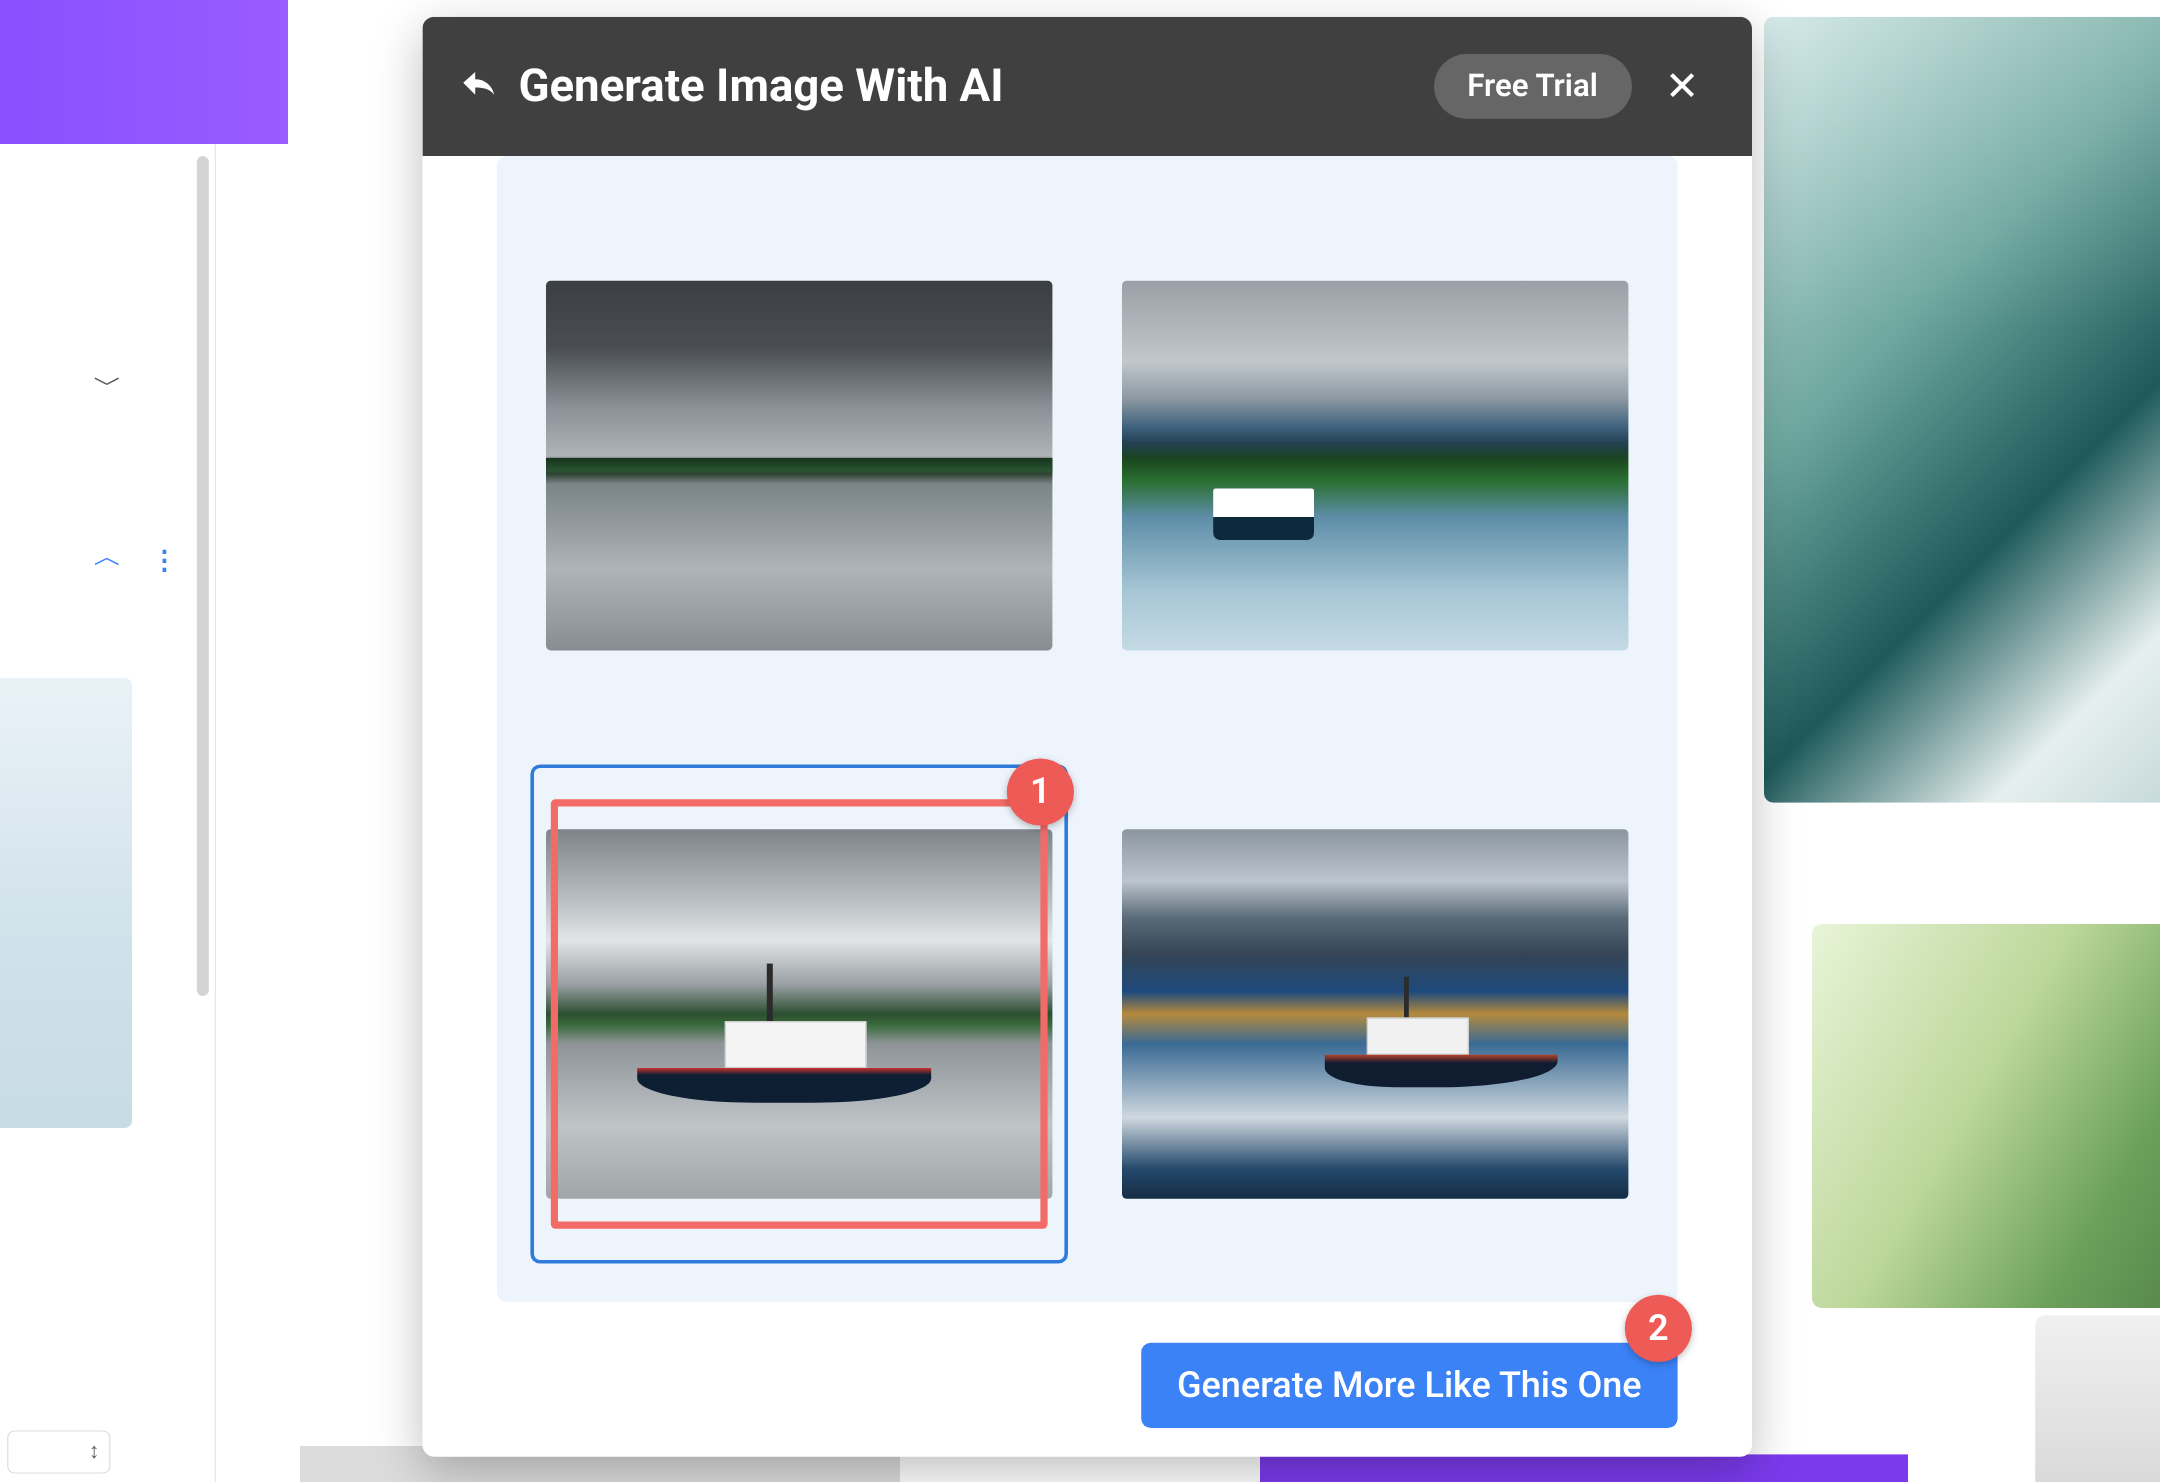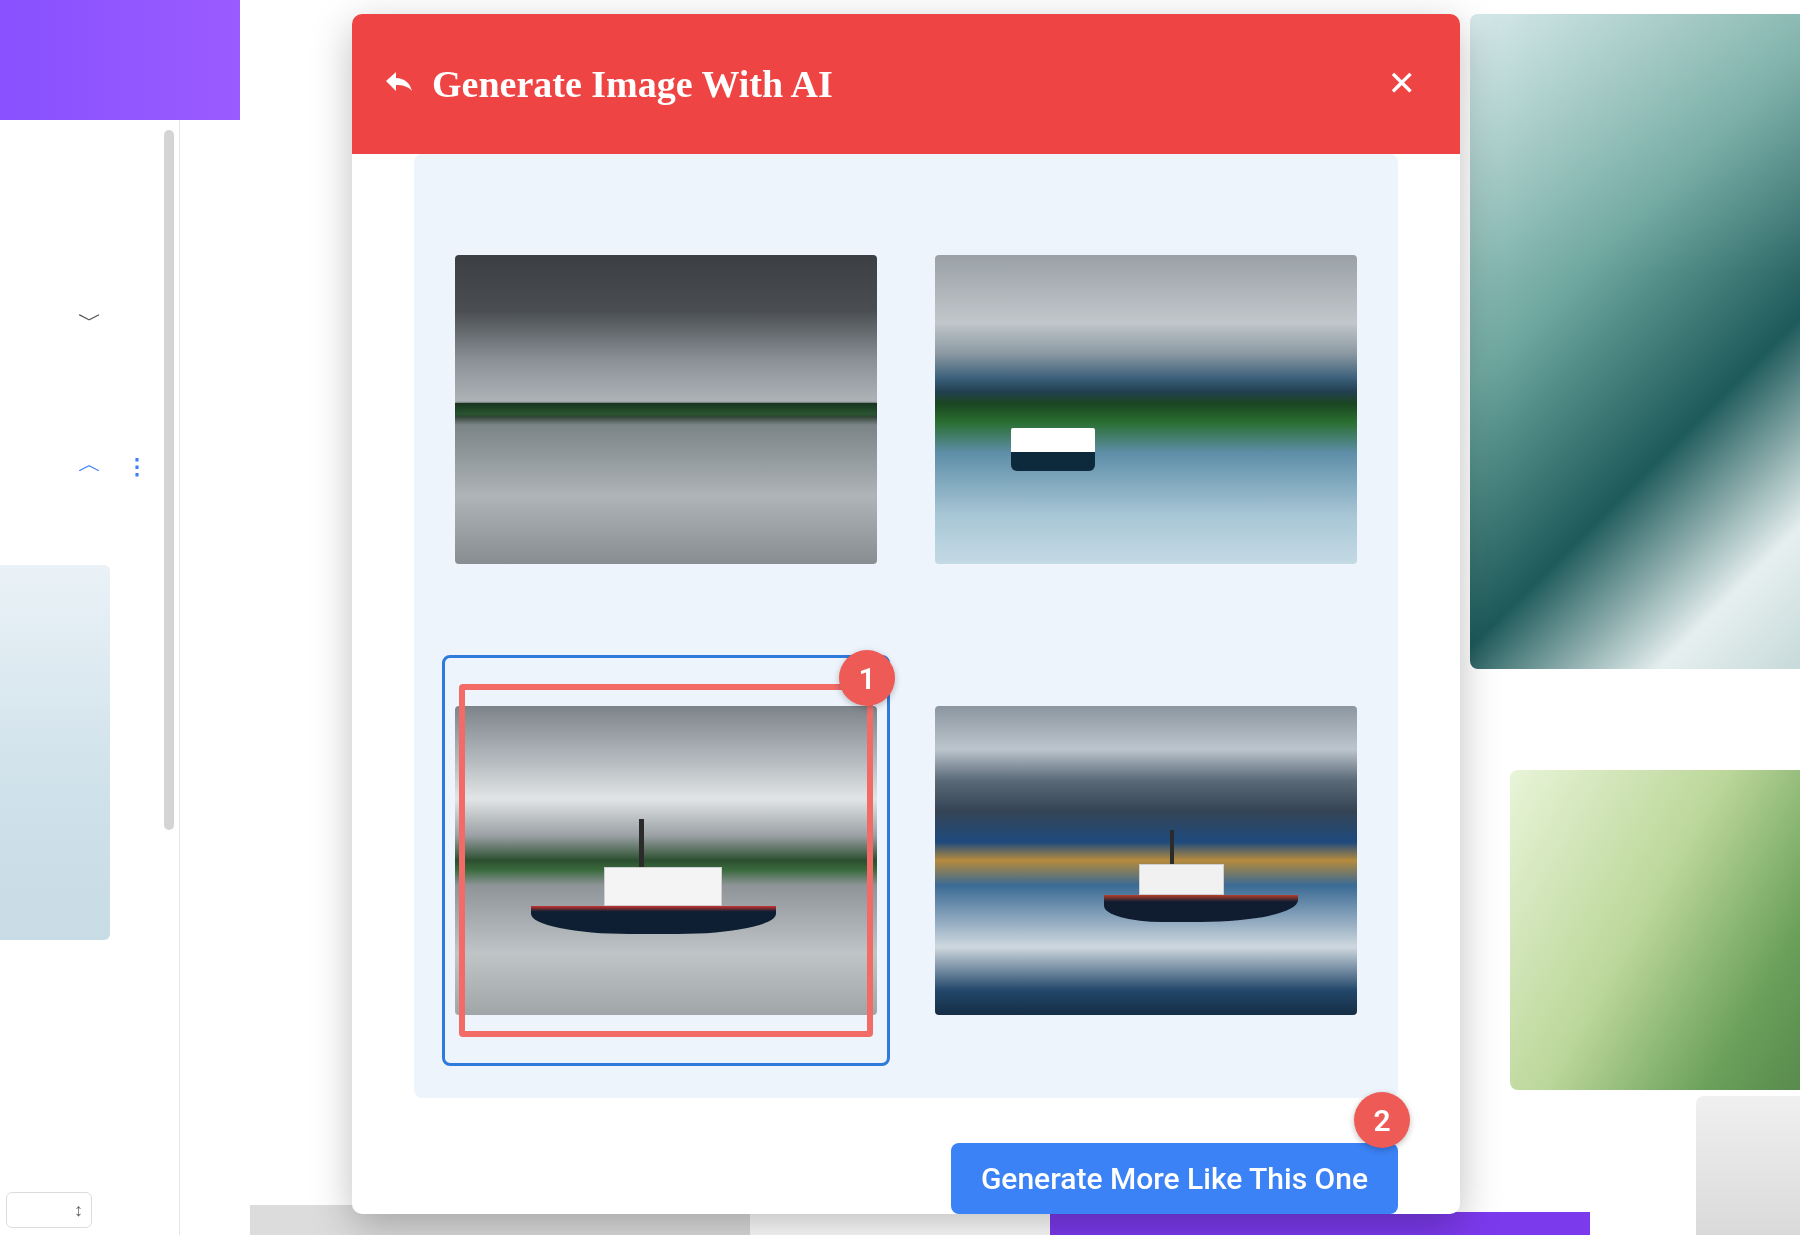--- a/index.html
+++ b/index.html
@@ -107,27 +107,26 @@
   .modal {
     position: absolute;
     left: 352px; top: 14px;
     width: 1108px; height: 1200px;
     background: #ffffff;
     border-radius: 10px;
     box-shadow: 0 12px 40px rgba(0,0,0,0.25);
     overflow: hidden;
   }
   .modal-header {
-    background: #ef4444;
-    height: 140px;
+    background: #404040;
+    height: 116px;
     display: flex;
     align-items: center;
     padding: 0 34px 0 30px;
     gap: 18px;
-    font-family: Liberation Serif, serif;
   }
   .modal-back {
     color: #fff; display:flex; align-items:center; cursor:pointer;
   }
   .modal-back svg { width: 32px; height: 30px; }
   .modal-title {
     color: #ffffff;
     font-size: 38px;
     font-weight: 700;
     flex: 1;
@@ -279,21 +278,20 @@
   }
   .btn {
     background:#3b82f6;
     color:#fff;
     font-size:30px;
     font-weight:500;
     padding: 18px 30px;
     border-radius:8px;
     cursor:pointer;
     position:relative;
-    margin-top:11px;
   }
   .btn-outline-highlight {
     box-shadow: inset 0 0 0 5px #f26b67;
   }
 </style>
 </head>
 <body>
 
 <div class="page">
 
@@ -322,20 +320,21 @@
   <div class="bg-rightscroll"></div>
 
   <div class="modal">
     <div class="modal-header">
       <div class="modal-back">
         <svg viewBox="0 0 32 30">
           <path d="M4 12 L14 3 V9 C22 9 28 14 30 22 C26 17 20 16 14 16 V22 Z" fill="#ffffff"></path>
         </svg>
       </div>
       <div class="modal-title">Generate Image With AI</div>
+      <div class="pill">Free Trial</div>
       <div class="close-btn">
         <span>✕</span>
       </div>
     </div>
 
     <div class="modal-body">
       <div class="results-panel">
         <div class="grid">
 
           <div class="cell">

